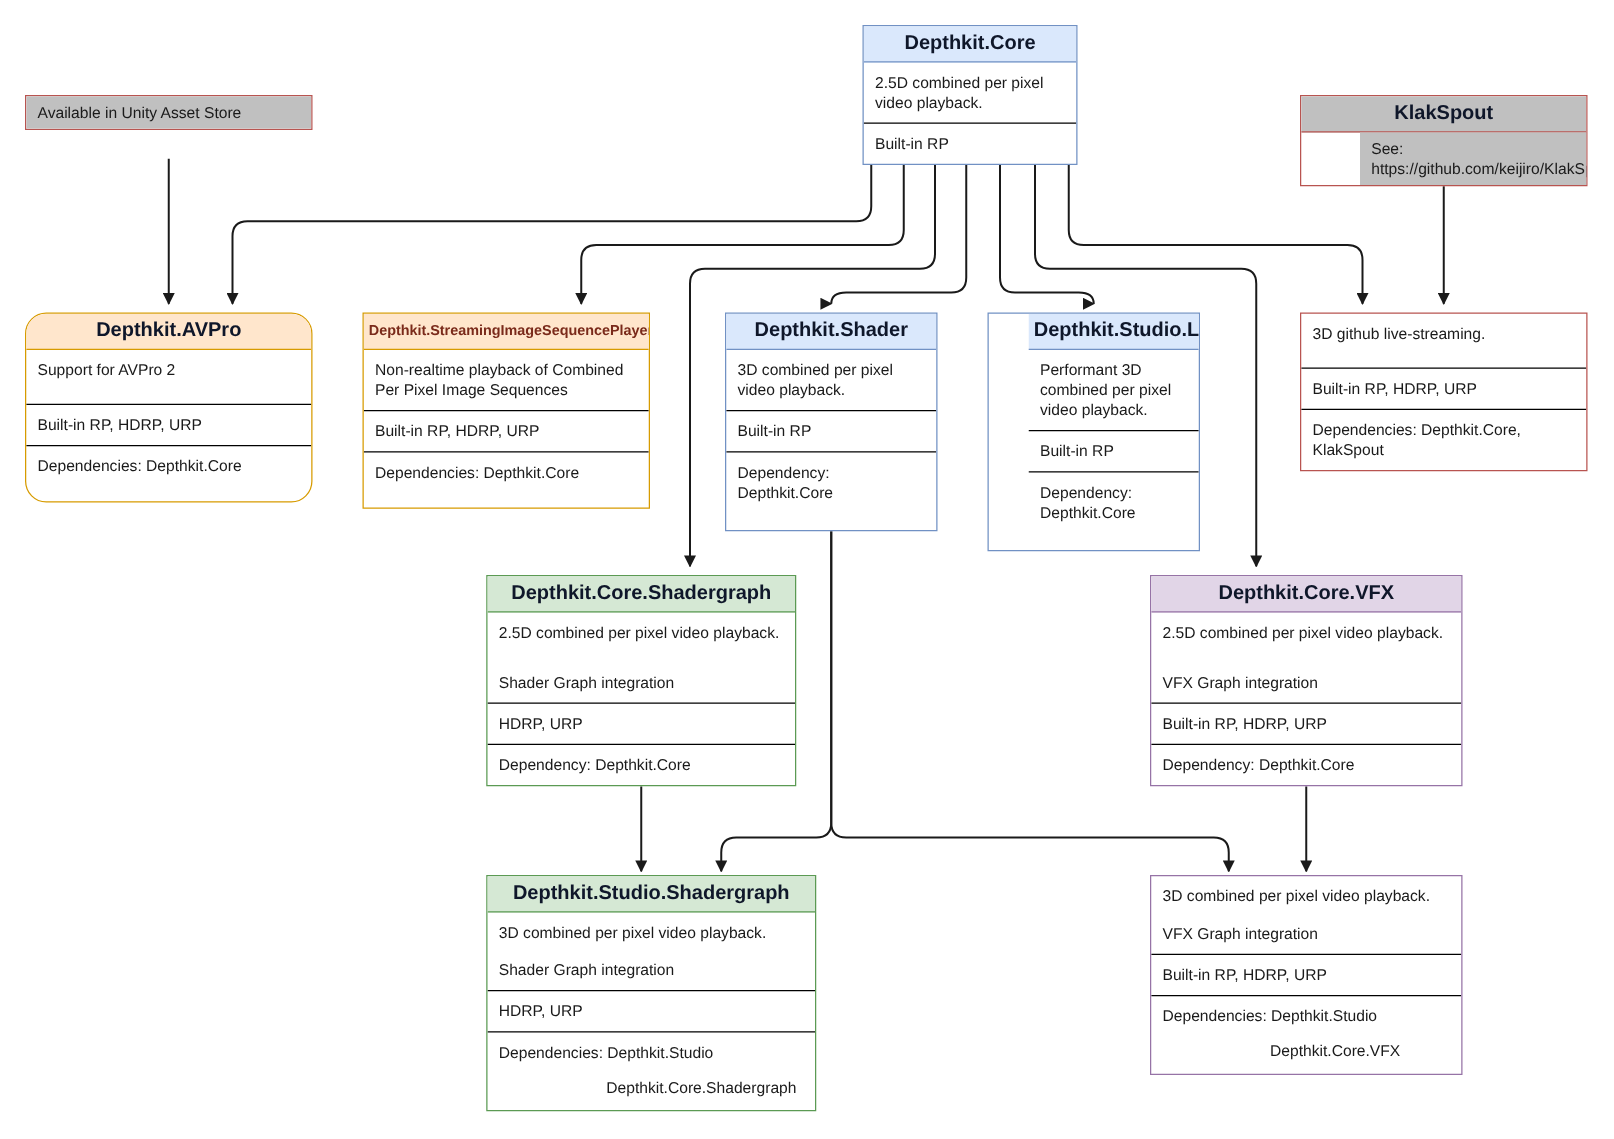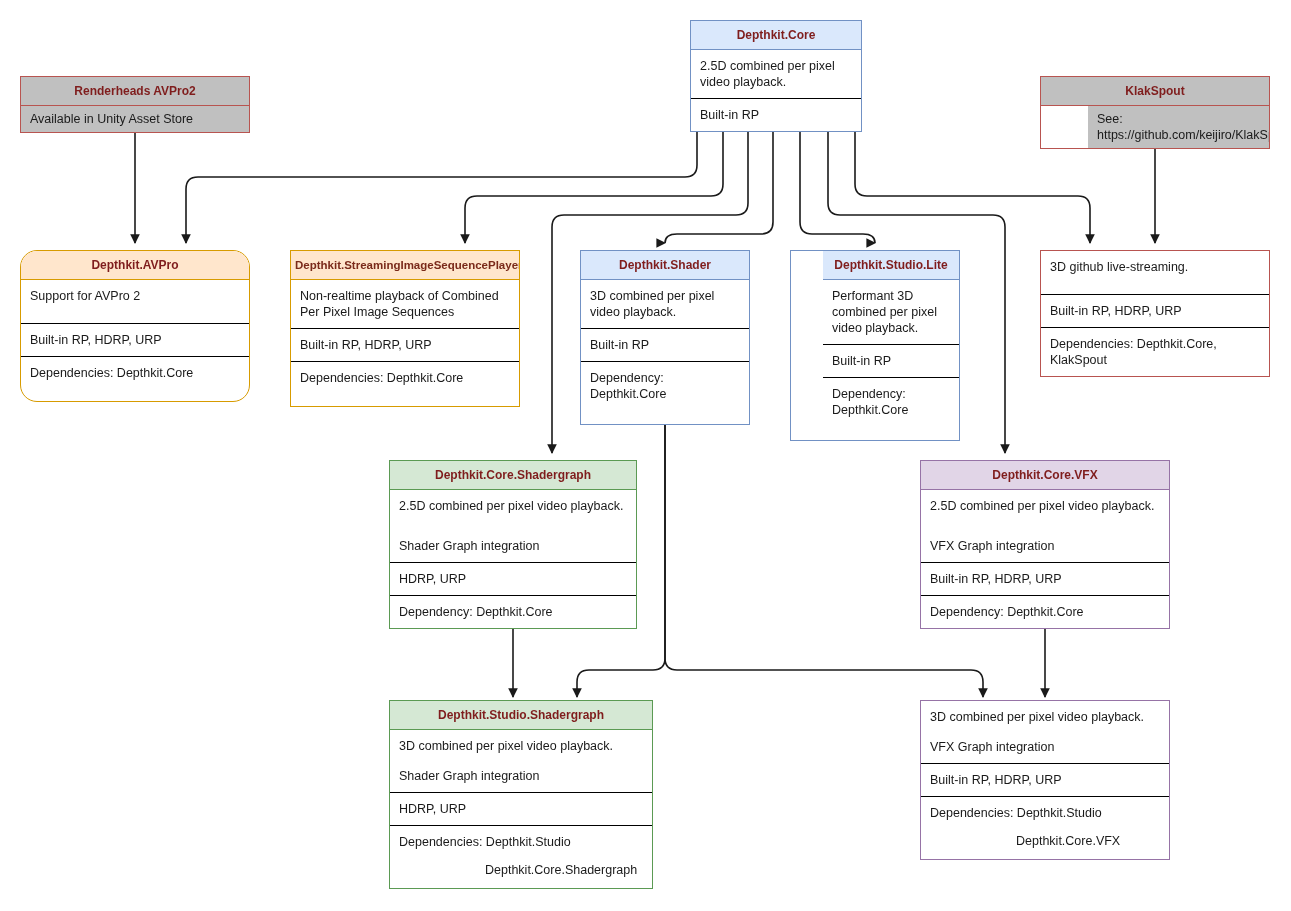--- a/index.html
+++ b/index.html
@@ -26,24 +26,24 @@
     box-sizing:border-box;
     border:1px solid #666666;
     background:#ffffff;
     overflow:hidden;
   }
   .node .title{
     box-sizing:border-box;
     width:100%;
     text-align:center;
     font-weight:bold;
-    font-size:12px;
+    font-size:16px;
     line-height:16px;
     padding:6px 4px 6px 4px;
-    color:#7f1d1d;
+    color:#0f172a;
     border-bottom:1px solid #666666;
     white-space:nowrap;
   }
   .node .row{
     box-sizing:border-box;
     width:100%;
     font-size:12.5px;
     line-height:16px;
     color:#1a1a1a;
     padding:8px 9px 8px 9px;
@@ -118,21 +118,20 @@
     </g>
   </svg>
 
   <div class="node n-blue" style="left:690px; top:20px; width:172px;">
     <div class="title">Depthkit.Core</div>
     <div class="row" style="min-height:44px;">2.5D combined per pixel video playback.</div>
     <div class="row last" style="min-height:30px;">Built-in RP</div>
   </div>
 
   <div class="node n-grey" style="left:20px; top:76px; width:230px;">
-    <div class="title">Renderheads AVPro2</div>
     <div class="row last" style="padding:5px 9px;">Available in Unity Asset Store</div>
   </div>
 
   <div class="node n-grey" style="left:1040px; top:76px; width:230px;">
     <div class="title">KlakSpout</div>
     <div class="row last" style="padding:5px 9px;margin-left:47px;">See: https://github.com/keijiro/KlakSpout</div>
   </div>
 
   <div class="node n-orange" style="left:20px; top:250px; width:230px;border-radius:17px;">
     <div class="title">Depthkit.AVPro</div>

